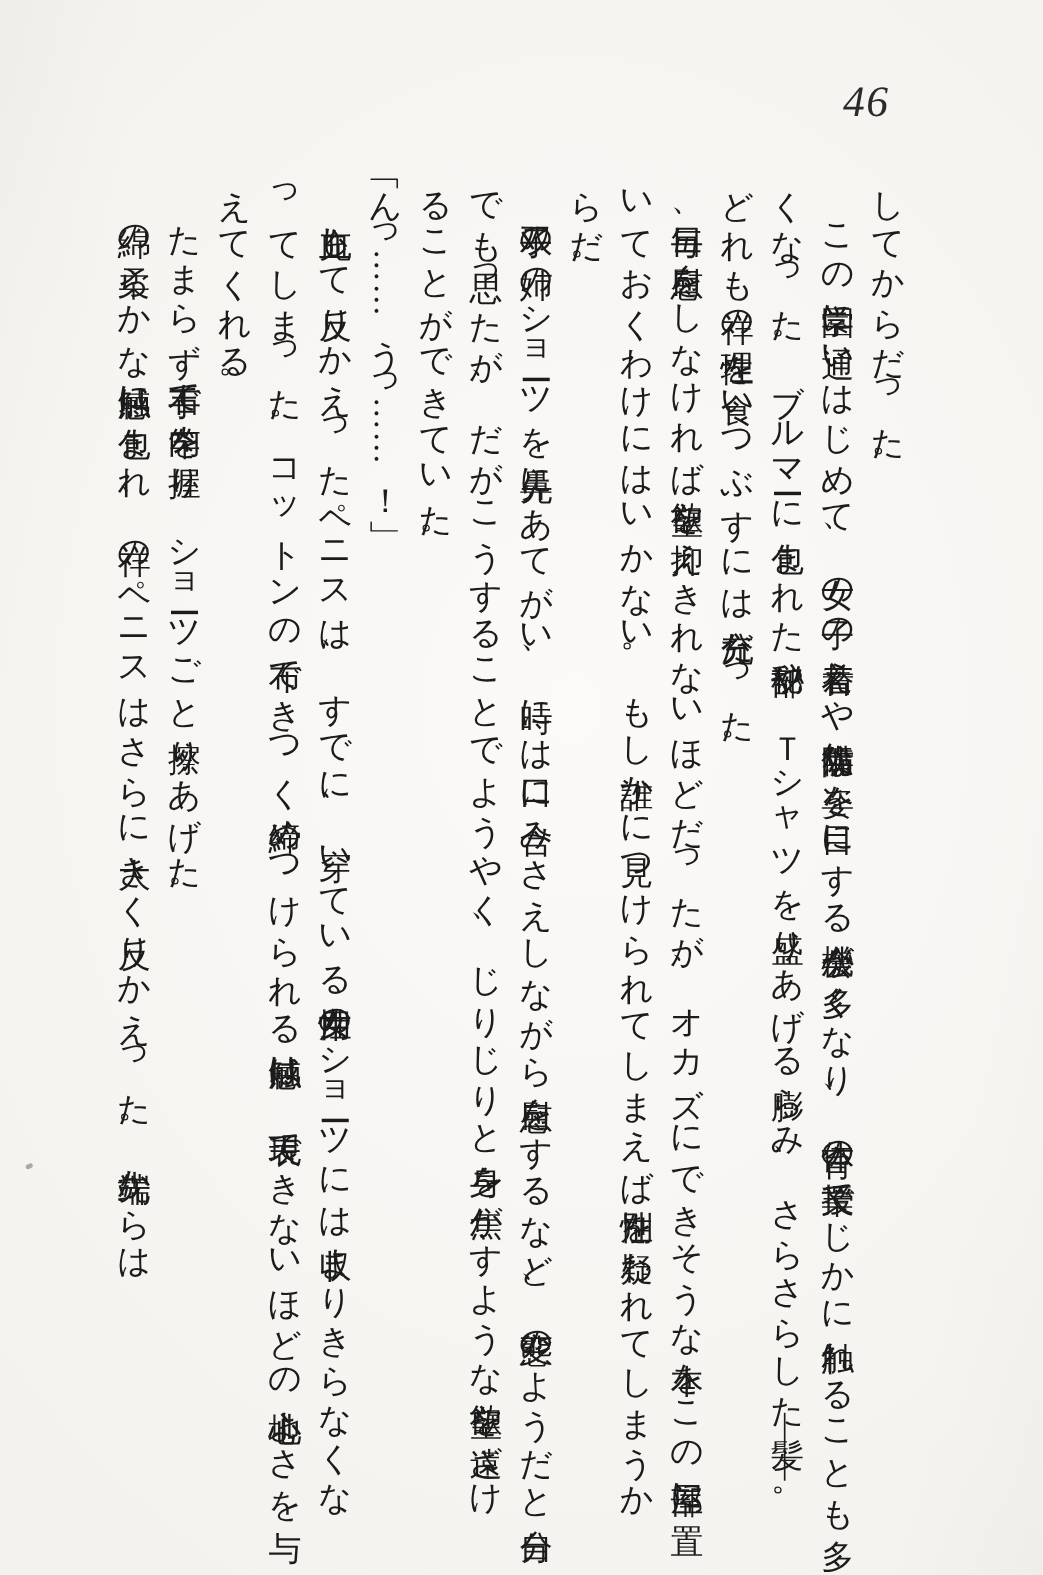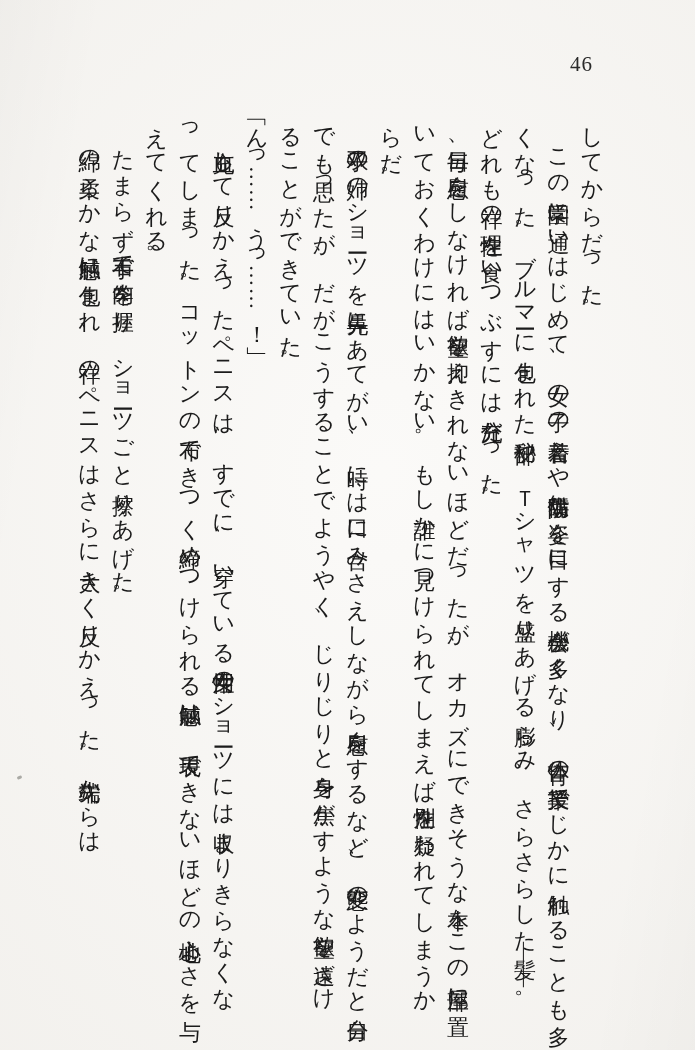--- a/index.html
+++ b/index.html
@@ -19,23 +19,24 @@
     inset: 0;
     background:
       radial-gradient(ellipse 120% 100% at 55% 45%, rgba(255,255,255,0.55), rgba(0,0,0,0.02) 85%),
       linear-gradient(100deg, rgba(0,0,0,0.025), rgba(0,0,0,0) 12%, rgba(0,0,0,0) 88%, rgba(0,0,0,0.02)),
       #f6f4f0;
   }
   .page-number {
     position: absolute;
     top: 52px;
     right: 102px;
-    font-size: 21px;
+    font-size: 29px;
     color: #2a2a2a;
     letter-spacing: 1px;
+    font-style: italic;
   }
   .text-block {
     position: absolute;
     top: 112px;
     right: 86px;
     width: 572px;
     height: 900px;
     writing-mode: vertical-rl;
     text-orientation: mixed;
     font-size: 22px;

